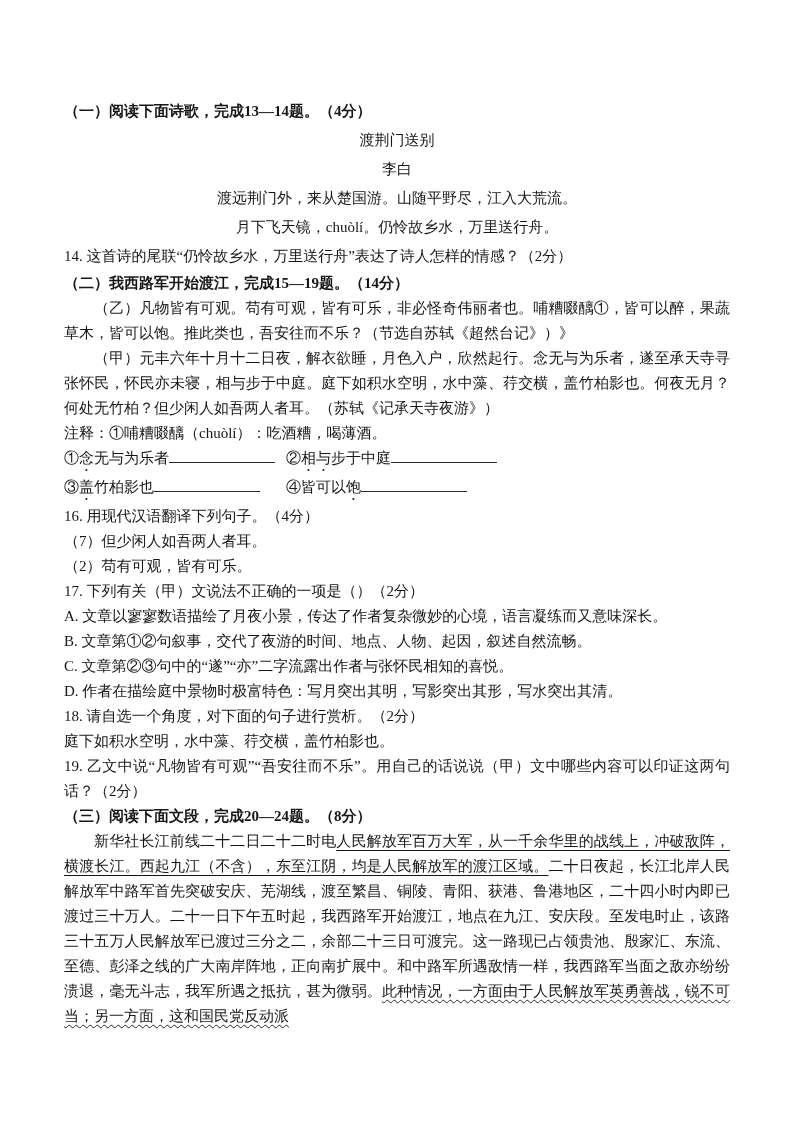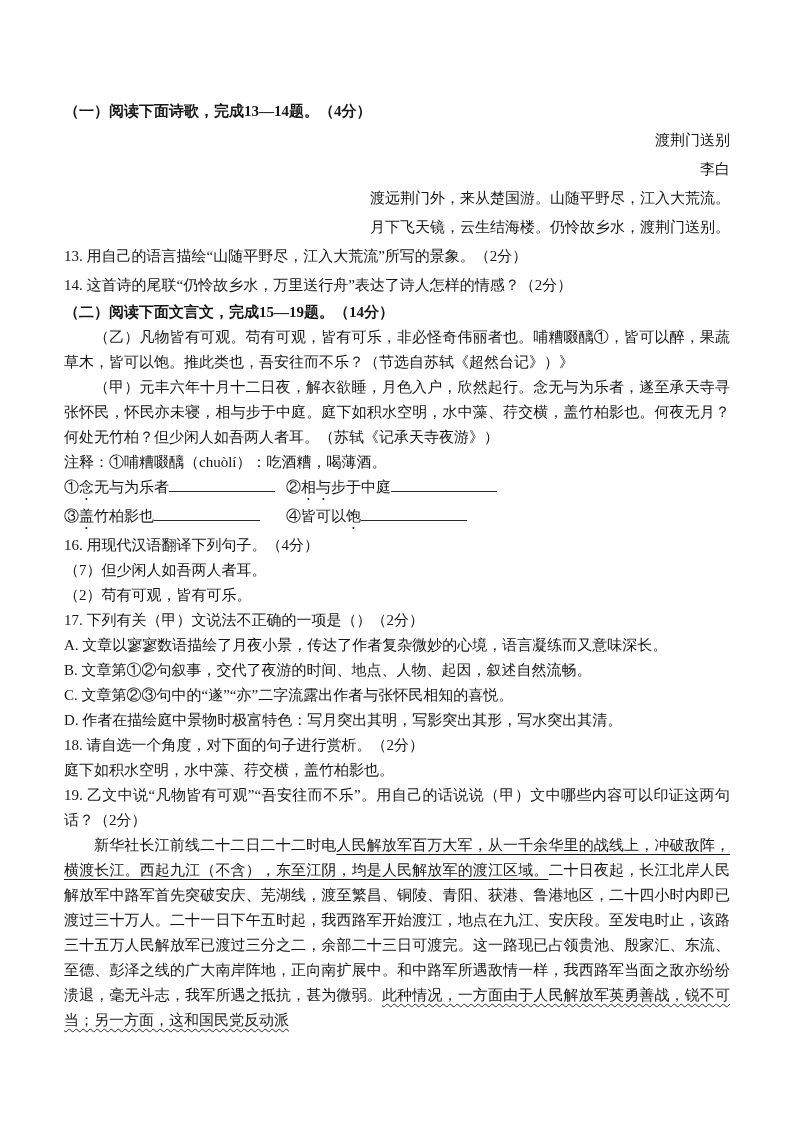--- a/index.html
+++ b/index.html
@@ -10,21 +10,21 @@
     box-sizing: border-box;
     background: #ffffff;
     padding: 97px 63px 0 64px;
     font-family: "Liberation Serif", "DejaVu Serif", serif;
     font-size: 15px;
     color: #161616;
     overflow: hidden;
   }
   p { margin: 0; line-height: 25px; text-align: justify; }
   .sec1 p { line-height: 29px; }
-  .center { text-align: right; }
+  .center { text-align: center; }
   .bold { font-weight: bold; }
   .indent { text-indent: 2em; }
   .nojust { text-align: left; }
   .blank {
     display: inline-block;
     width: 106px;
     height: 0.95em;
     border-bottom: 1px solid #2a2a2a;
     vertical-align: baseline;
   }
@@ -42,27 +42,26 @@
 </head>
 <body>
 
 <div class="page">
 
   <section class="sec1">
     <p class="bold nojust">（一）阅读下面诗歌，完成13—14题。（4分）</p>
     <p class="center">渡荆门送别</p>
     <p class="center">李白</p>
     <p class="center">渡远荆门外，来从楚国游。山随平野尽，江入大荒流。</p>
-    <p class="center">月下飞天镜，云生结海楼。仍怜故乡水，渡荆门送别。</p>
-    <p>13. 用自己的语言描绘“山随平野尽，江入大荒流”所写的景象。（2分）</p>
+    <p class="center">月下飞天镜，chuòlí。仍怜故乡水，万里送行舟。</p>
     <p>14. 这首诗的尾联“仍怜故乡水，万里送行舟”表达了诗人怎样的情感？（2分）</p>
   </section>
 
   <section>
-    <p class="bold nojust">（二）阅读下面文言文，完成15—19题。（14分）</p>
+    <p class="bold nojust">（二）我西路军开始渡江，完成15—19题。（14分）</p>
     <p class="indent">（乙）凡物皆有可观。苟有可观，皆有可乐，非必怪奇伟丽者也。哺糟啜醨①，皆可以醉，果蔬草木，皆可以饱。推此类也，吾安往而不乐？（节选自苏轼《超然台记》）》</p>
     <p class="indent">（甲）元丰六年十月十二日夜，解衣欲睡，月色入户，欣然起行。念无与为乐者，遂至承天寺寻张怀民，怀民亦未寝，相与步于中庭。庭下如积水空明，水中藻、荇交横，盖竹柏影也。何夜无月？何处无竹柏？但少闲人如吾两人者耳。（苏轼《记承天寺夜游》）</p>
     <p class="nojust">注释：①哺糟啜醨（chuòlí）：吃酒糟，喝薄酒。</p>
 
     <p class="nojust">
       <span class="q15-col1"><span>①</span><span></span><span class="emph">念</span><span>无与为乐者</span><span class="blank"></span></span><span><span>②</span><span></span><span class="emph">相与</span><span>步于中庭</span><span class="blank"></span></span>
     </p>
     <p class="nojust">
       <span class="q15-col1"><span>③</span><span></span><span class="emph">盖</span><span>竹柏影也</span><span class="blank"></span></span><span><span>④</span><span>皆可以</span><span class="emph">饱</span><span></span><span class="blank"></span></span>
     </p>
@@ -74,16 +73,17 @@
     <p>A. 文章以寥寥数语描绘了月夜小景，传达了作者复杂微妙的心境，语言凝练而又意味深长。</p>
     <p>B. 文章第①②句叙事，交代了夜游的时间、地点、人物、起因，叙述自然流畅。</p>
     <p>C. 文章第②③句中的“遂”“亦”二字流露出作者与张怀民相知的喜悦。</p>
     <p>D. 作者在描绘庭中景物时极富特色：写月突出其明，写影突出其形，写水突出其清。</p>
     <p class="nojust">18. 请自选一个角度，对下面的句子进行赏析。（2分）</p>
     <p class="nojust">庭下如积水空明，水中藻、荇交横，盖竹柏影也。</p>
     <p>19. 乙文中说“凡物皆有可观”“吾安往而不乐”。用自己的话说说（甲）文中哪些内容可以印证这两句话？（2分）</p>
   </section>
 
   <section>
+    <p class="bold nojust">（三）阅读下面文段，完成20—24题。（8分）</p>
     <p class="indent"><span>新华社长江前线二十二日二十二时电</span><u class="lede">人民解放军百万大军，从一千余华里的战线上，冲破敌阵，横渡长江。西起九江（不含），东至江阴，均是人民解放军的渡江区域。</u><span>二十日夜起，长江北岸人民解放军中路军首先突破安庆、芜湖线，渡至繁昌、铜陵、青阳、获港、鲁港地区，二十四小时内即已渡过三十万人。二十一日下午五时起，我西路军开始渡江，地点在九江、安庆段。至发电时止，该路三十五万人民解放军已渡过三分之二，余部二十三日可渡完。这一路现已占领贵池、殷家汇、东流、至德、彭泽之线的广大南岸阵地，正向南扩展中。和中路军所遇敌情一样，我西路军当面之敌亦纷纷溃退，毫无斗志，我军所遇之抵抗，甚为微弱。</span><span class="wavy">此种情况，一方面由于人民解放军英勇善战，锐不可当；另一方面，这和国民党反动派</span></p>
   </section>
 
 </div>
 
 </body></html>

